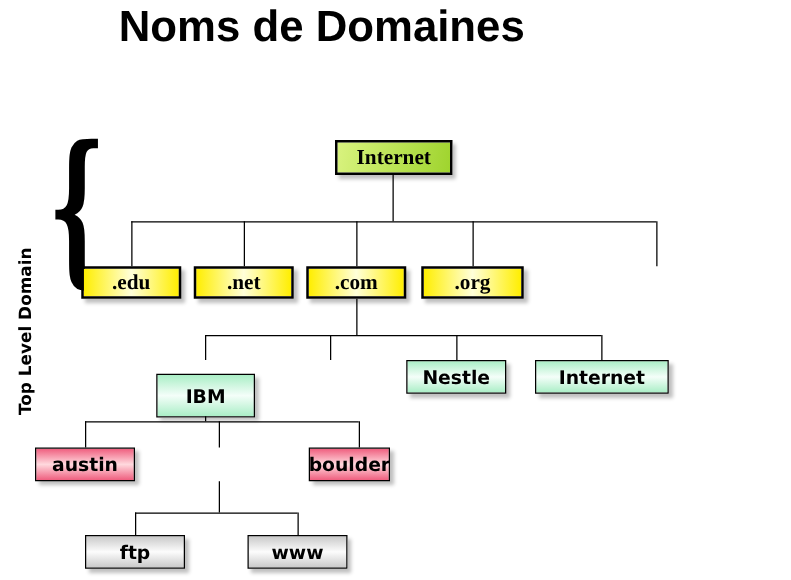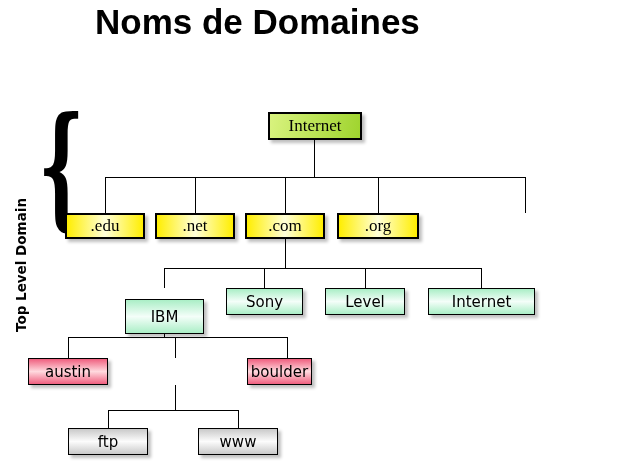--- a/index.html
+++ b/index.html
@@ -22,21 +22,21 @@
   }
   .brace {
     position:absolute; left:30px; top:86px; width:36px; height:160px;
     font-family:"DejaVu Serif", serif; font-size:132px; line-height:160px;
     font-weight:bold; color:#000; transform:scaleX(0.55); transform-origin:center;
     user-select:none;
   }
   .node {
     position:absolute; box-sizing:border-box;
     display:flex; align-items:center; justify-content:center;
-    border:1px solid #000; color:#000; font-weight:normal;
+    border:1px solid #000; color:#000; font-weight:bold;
     box-shadow:3px 3px 3px rgba(0,0,0,0.25);
     white-space:nowrap;
   }
   .f-serif { font-family:"Liberation Serif","DejaVu Serif",serif; font-size:17px; }
   .f-sans  { font-family:"DejaVu Sans",sans-serif; font-size:15px; }
   .root-box {
     border-width:2px;
     background:linear-gradient(100deg, var(--green-light), var(--green-dark));
   }
   .tld-box {
@@ -94,22 +94,21 @@
   <div class="vline" style="left:238px;top:410px;height:18px"></div>
 
   <div class="node root-box f-serif" style="left:268px;top:112px;width:94px;height:28px">Internet</div>
 
   <div class="node tld-box f-serif" style="left:65px;top:213px;width:80px;height:26px">.edu</div>
   <div class="node tld-box f-serif" style="left:155px;top:213px;width:80px;height:26px">.net</div>
   <div class="node tld-box f-serif" style="left:245px;top:213px;width:80px;height:26px">.com</div>
   <div class="node tld-box f-serif" style="left:337px;top:213px;width:82px;height:26px">.org</div>
 
   <div class="node mint-box f-sans" style="left:125px;top:299px;width:79px;height:35px">IBM</div>
-  <div class="node mint-box f-sans" style="left:226px;top:288px;width:77px;height:27px">Sony</div>
-  <div class="node mint-box f-sans" style="left:325px;top:288px;width:80px;height:27px">Level</div>
+  <div class="node mint-box f-sans" style="left:325px;top:288px;width:80px;height:27px">Nestle</div>
   <div class="node mint-box f-sans" style="left:428px;top:288px;width:107px;height:27px">Internet</div>
 
   <div class="node pink-box f-sans" style="left:28px;top:358px;width:80px;height:27px">austin</div>
   <div class="node pink-box f-sans" style="left:247px;top:358px;width:65px;height:27px">boulder</div>
 
   <div class="node gray-box f-sans" style="left:68px;top:428px;width:80px;height:27px">ftp</div>
   <div class="node gray-box f-sans" style="left:198px;top:428px;width:80px;height:27px">www</div>
 
 </div>
 

